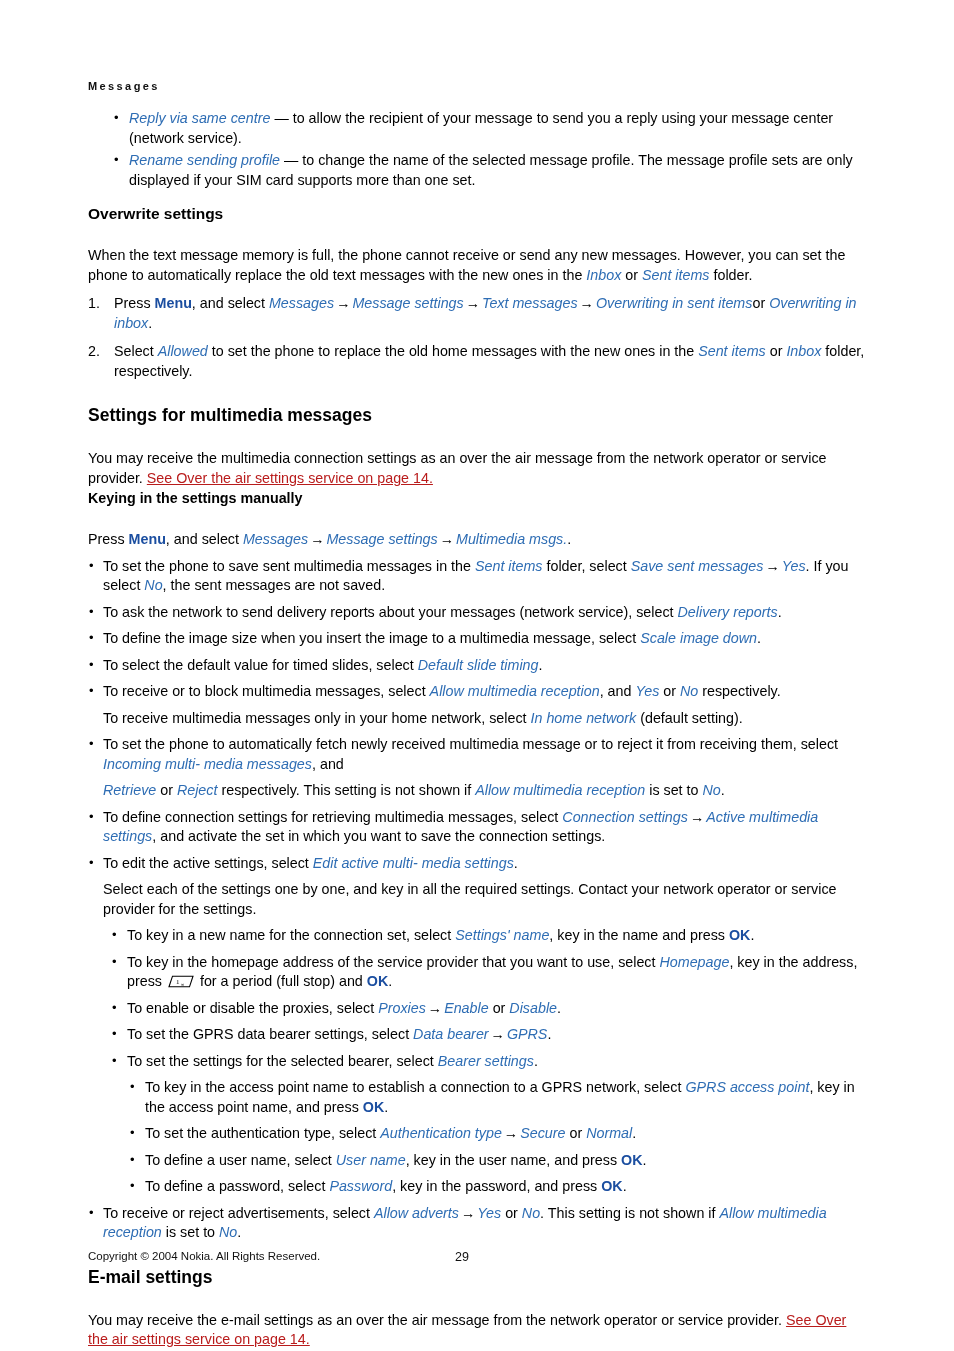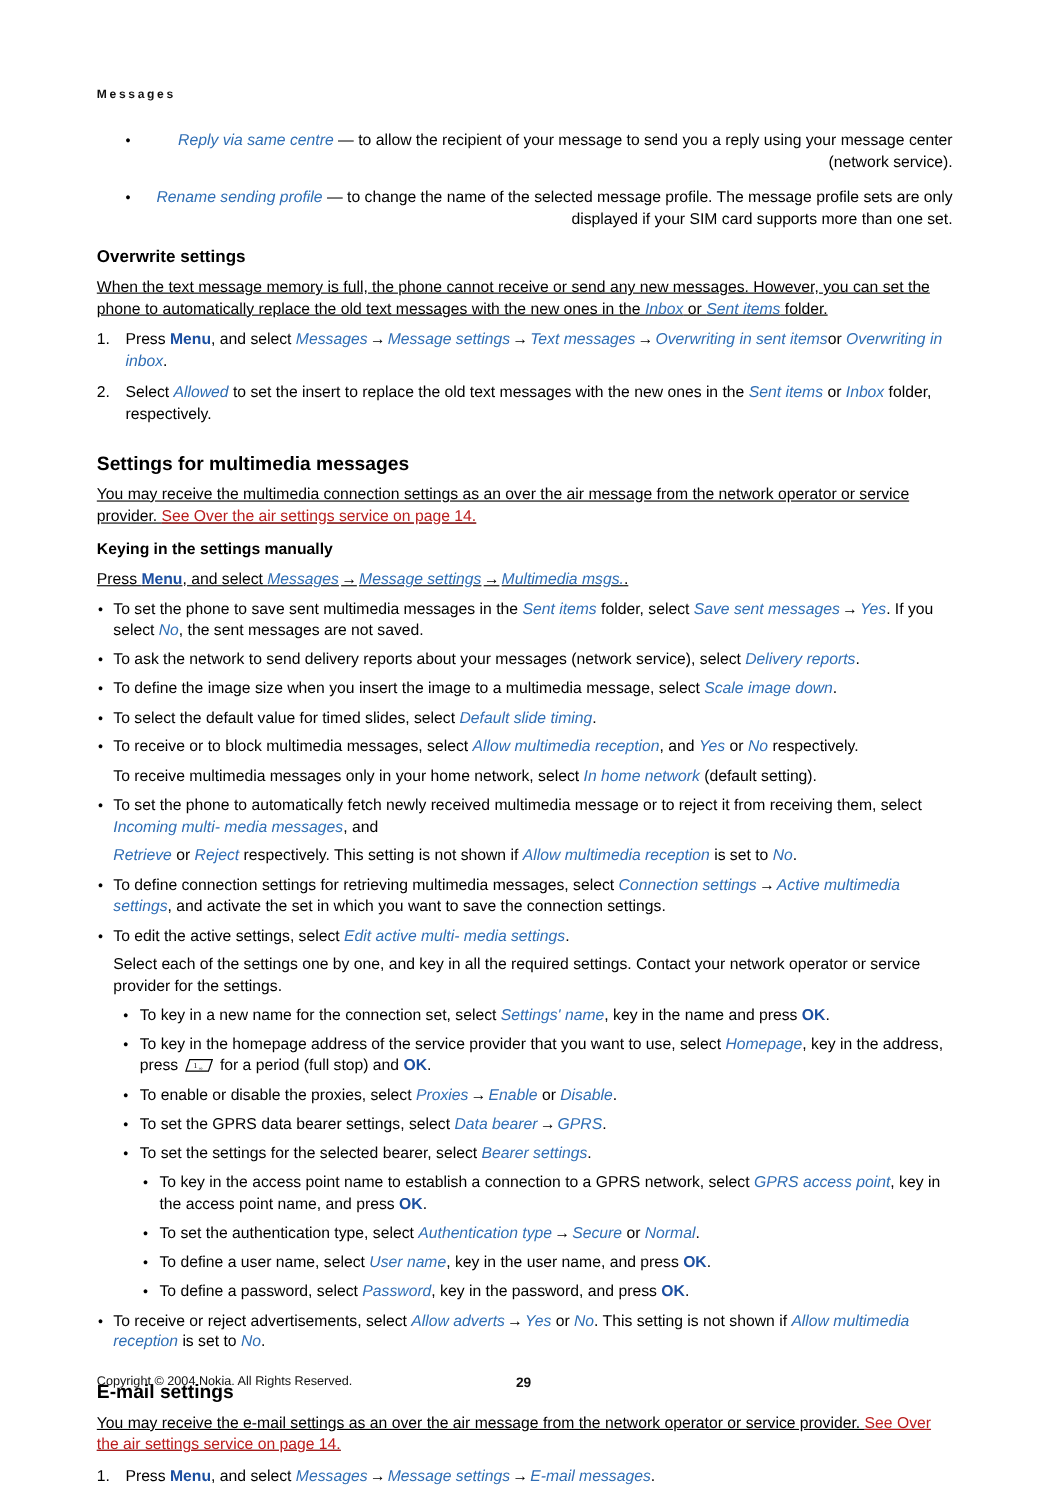--- a/index.html
+++ b/index.html
@@ -38,37 +38,37 @@
     width: 778px;
   }
 
   
   .p {
     font-size: 14.3px;
     line-height: 19.5px;
     margin: 0 0 0 0;
     color: #000;
   }
-  .body-p { margin-top: 8px; text-decoration: underline; }
+  .body-p { margin-top: 22px; }
   .h2 {
     font-size: 15.5px;
     font-weight: bold;
     margin: 14px 0 1px 0;
     line-height: 20px;
   }
   .h1 {
     font-size: 17.5px;
     font-weight: bold;
     margin: 23px 0 3px 0;
     line-height: 23px;
   }
   .h3 {
     font-size: 14.3px;
     font-weight: bold;
-    margin: 11px 0 2px 0;
+    margin: 1px 0 2px 0;
     line-height: 19px;
   }
   em.ui {
     font-style: italic;
     color: #2E6DB4;
     font-weight: normal;
   }
   .hard {
     font-weight: bold;
     color: #1B4EA0;
@@ -129,24 +129,23 @@
     position: absolute;
     left: 2px;
     top: -1px;
     font-size: 13px;
   }
   
   li.btop {
     position: relative;
     padding-left: 17px;
     margin-left: 24px;
-    margin-top: 13px;
-    font-size: 14.3px;
-    line-height: 19.5px;
-    text-align: right;
+    margin-top: 3px;
+    font-size: 14.3px;
+    line-height: 19.5px;
   }
   li.btop::before {
     content: "\2022";
     position: absolute;
     left: 2px;
     top: -1px;
     font-size: 13px;
   }
 
   li.num {
@@ -189,23 +188,23 @@
     font-size: 11.5px;
     color: #111;
   }
   .footer .copy {
     position: absolute;
     left: 0;
     top: 0;
   }
   .footer .pageno {
     position: absolute;
-    left: 381px;
+    left: 367px;
     top: 0;
-    font-weight: bold;
+    font-weight: normal;
     font-size: 12.5px;
   }
 </style>
 </head>
 <body>
 
 <div class="page">
 
   <div class="running-head">Messages</div>
 
@@ -221,21 +220,21 @@
     </ul>
 
     <div class="h2">Overwrite settings</div>
     <div class="p body-p"><span>When the text message memory is full, the phone cannot receive or send any new messages. However, you can set the phone to automatically replace the old text messages with the new ones in the </span><em class="ui">Inbox</em><span> or </span><em class="ui">Sent items</em><span> folder.</span></div>
 
     <ol>
       <li class="num">
         <span class="numlabel">1.</span><span>Press </span><span class="hard">Menu</span><span>, and select </span><em class="ui">Messages</em><span class="arrow">→</span><em class="ui">Message settings</em><span class="arrow">→</span><em class="ui">Text messages</em><span class="arrow">→</span><em class="ui">Overwriting in sent items</em><span>or </span><em class="ui">Overwriting in inbox</em><span>.</span>
       </li>
       <li class="num">
-        <span class="numlabel">2.</span><span>Select </span><em class="ui">Allowed</em><span> to set the insert to replace the old text messages with the new ones in the </span><em class="ui">Sent items</em><span> or </span><em class="ui">Inbox</em><span> folder, respectively.</span>
+        <span class="numlabel">2.</span><span>Select </span><em class="ui">Allowed</em><span> to set the phone to replace the old home messages with the new ones in the </span><em class="ui">Sent items</em><span> or </span><em class="ui">Inbox</em><span> folder, respectively.</span>
       </li>
     </ol>
 
     <div class="h1">Settings for multimedia messages</div>
     <div class="p body-p"><span>You may receive the multimedia connection settings as an over the air message from the network operator or service provider. </span><a class="xref" href="#">See Over the air settings service on page 14.</a></div>
 
     <div class="h3">Keying in the settings manually</div>
     <div class="p body-p"><span>Press </span><span class="hard">Menu</span><span>, and select </span><em class="ui">Messages</em><span class="arrow">→</span><em class="ui">Message settings</em><span class="arrow">→</span><em class="ui">Multimedia msgs.</em><span>.</span></div>
 
     <ul id="mm-bullets">

